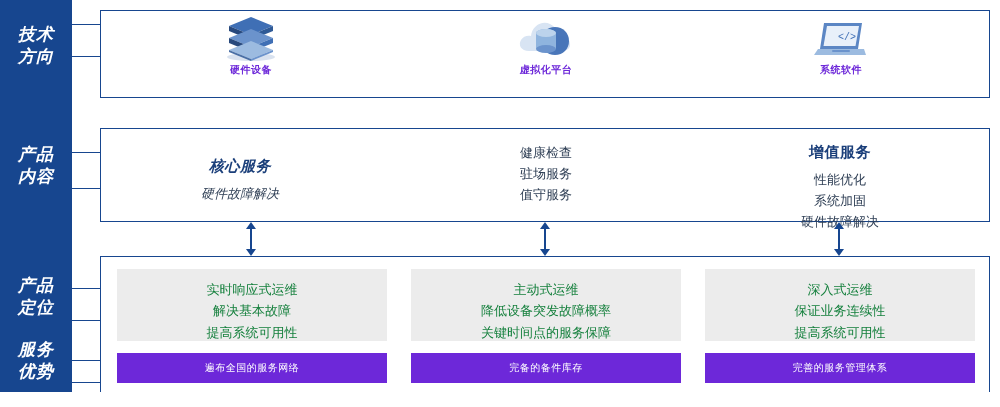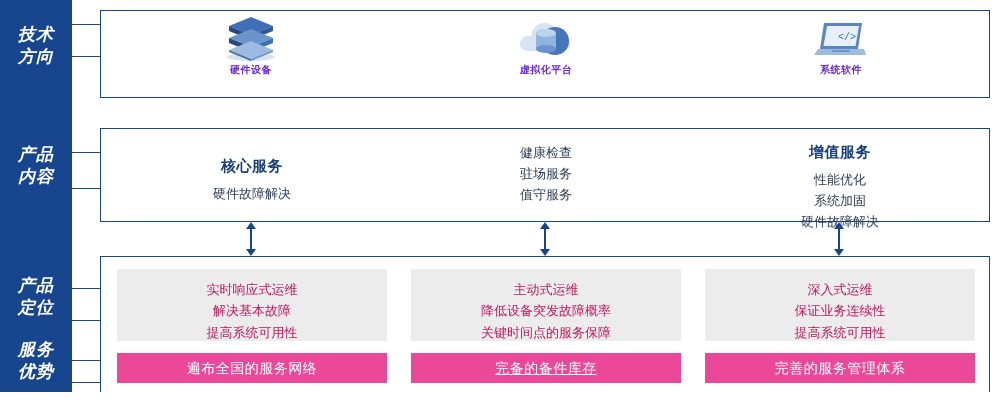--- a/index.html
+++ b/index.html
@@ -106,32 +106,32 @@
     top: 12px;
     width: 270px;
     height: 72px;
     background: #ececec;
     box-sizing: border-box;
     padding-top: 10px;
     text-align: center;
   }
   .pos-item {
     font-size: 13px;
-    color: #be185d;
+    color: #15803d;
     line-height: 1.65;
   }
 
   .adv-card {
     position: absolute;
     top: 96px;
     width: 270px;
     height: 30px;
-    background: #ec4899;
+    background: #6d28d9;
     color: #ffffff;
-    font-size: 14px;
+    font-size: 10px;
     line-height: 30px;
     text-align: center;
     letter-spacing: 0.5px;
   }
 
   
   .dbl-arrow {
     position: absolute;
     width: 14px;
     height: 34px;
@@ -223,21 +223,21 @@
           <polygon points="10,36 56,36 58,42 6,42" fill="#9cbbe0"></polygon>
           <rect x="24" y="37" width="18" height="2" rx="1" fill="#6b93cc"></rect>
         </svg>
       </div>
       <div class="tech-title">系统软件</div>
     </div>
   </div>
 
   <div class="box" id="row2">
 
-    <div class="content-col" style="left:26px; top:28px;">
+    <div class="content-col" style="left:14px; top:28px;font-style:italic;">
       <div class="content-title">核心服务</div>
       <div class="content-item">硬件故障解决</div>
     </div>
 
     <div class="content-col" style="left:320px;">
       <div class="content-item">健康检查</div>
       <div class="content-item">驻场服务</div>
       <div class="content-item">值守服务</div>
     </div>
 
@@ -277,17 +277,17 @@
       <div class="pos-item">降低设备突发故障概率</div>
       <div class="pos-item">关键时间点的服务保障</div>
     </div>
     <div class="pos-card" style="left:604px;">
       <div class="pos-item">深入式运维</div>
       <div class="pos-item">保证业务连续性</div>
       <div class="pos-item">提高系统可用性</div>
     </div>
 
     <div class="adv-card" style="left:16px;">遍布全国的服务网络</div>
-    <div class="adv-card" style="left:310px;text-decoration:underline;">完备的备件库存</div>
+    <div class="adv-card" style="left:310px;">完备的备件库存</div>
     <div class="adv-card" style="left:604px;">完善的服务管理体系</div>
   </div>
 
 </div>
 
 </body></html>

